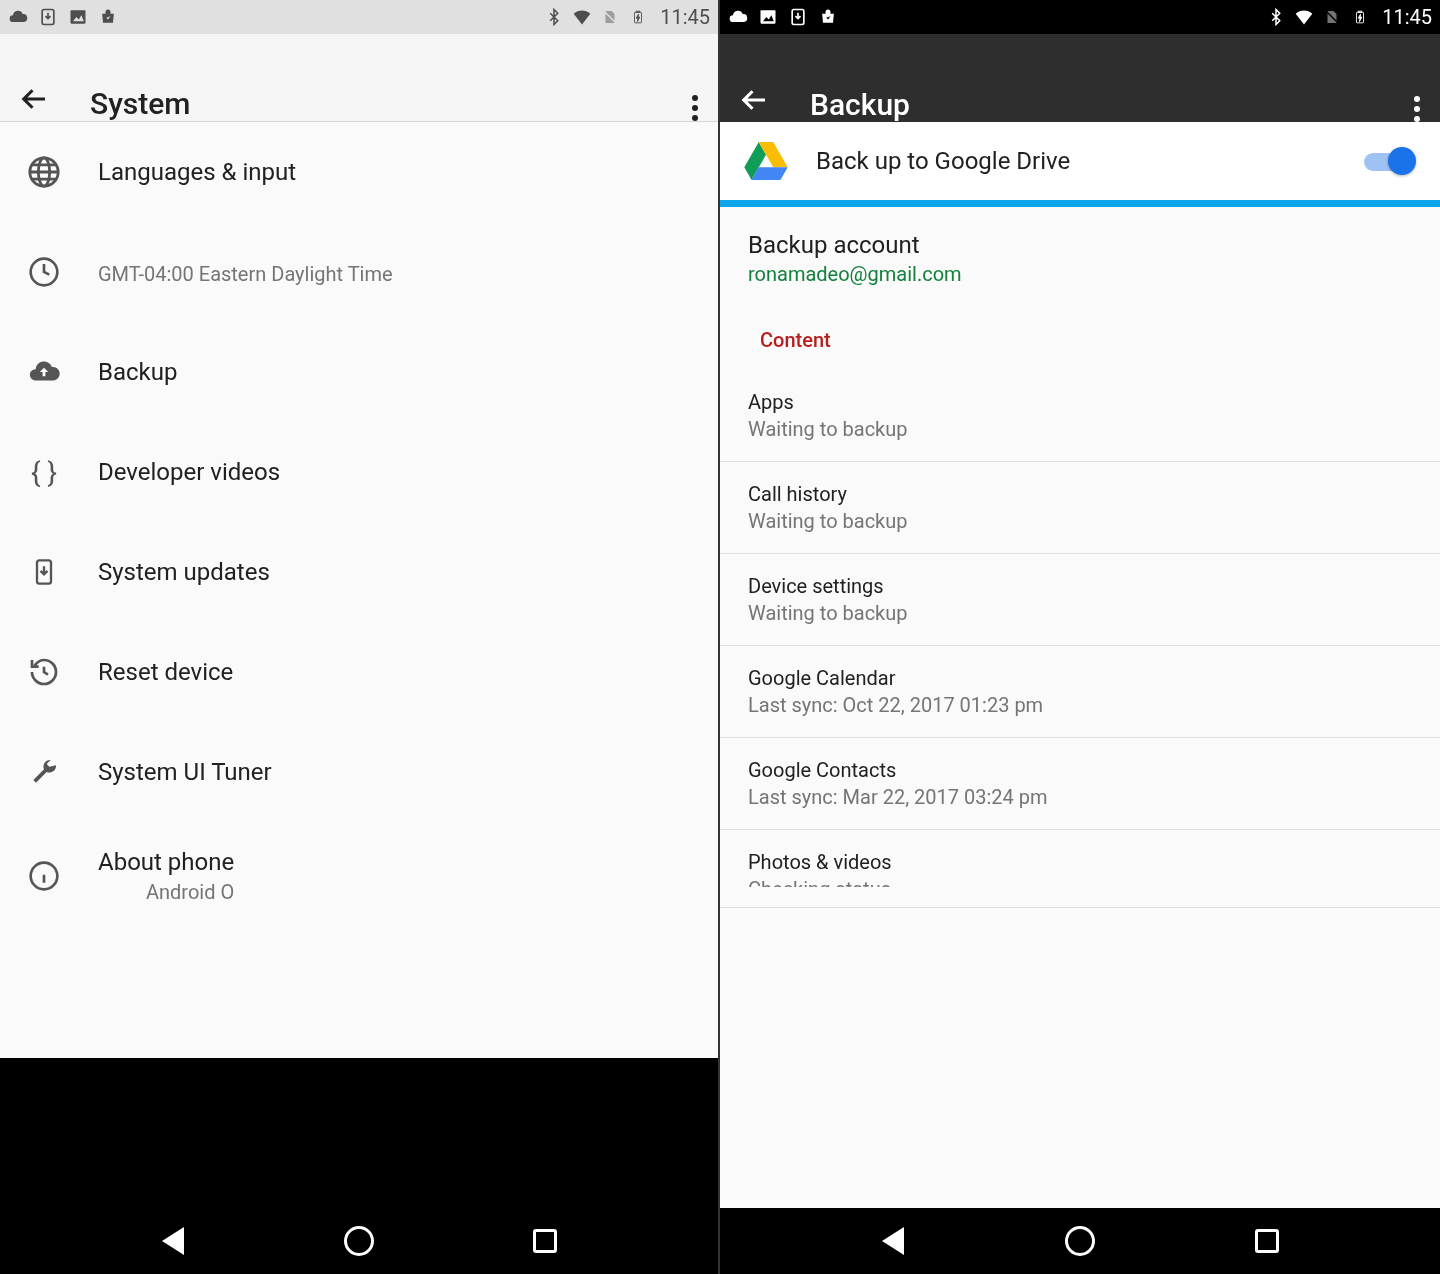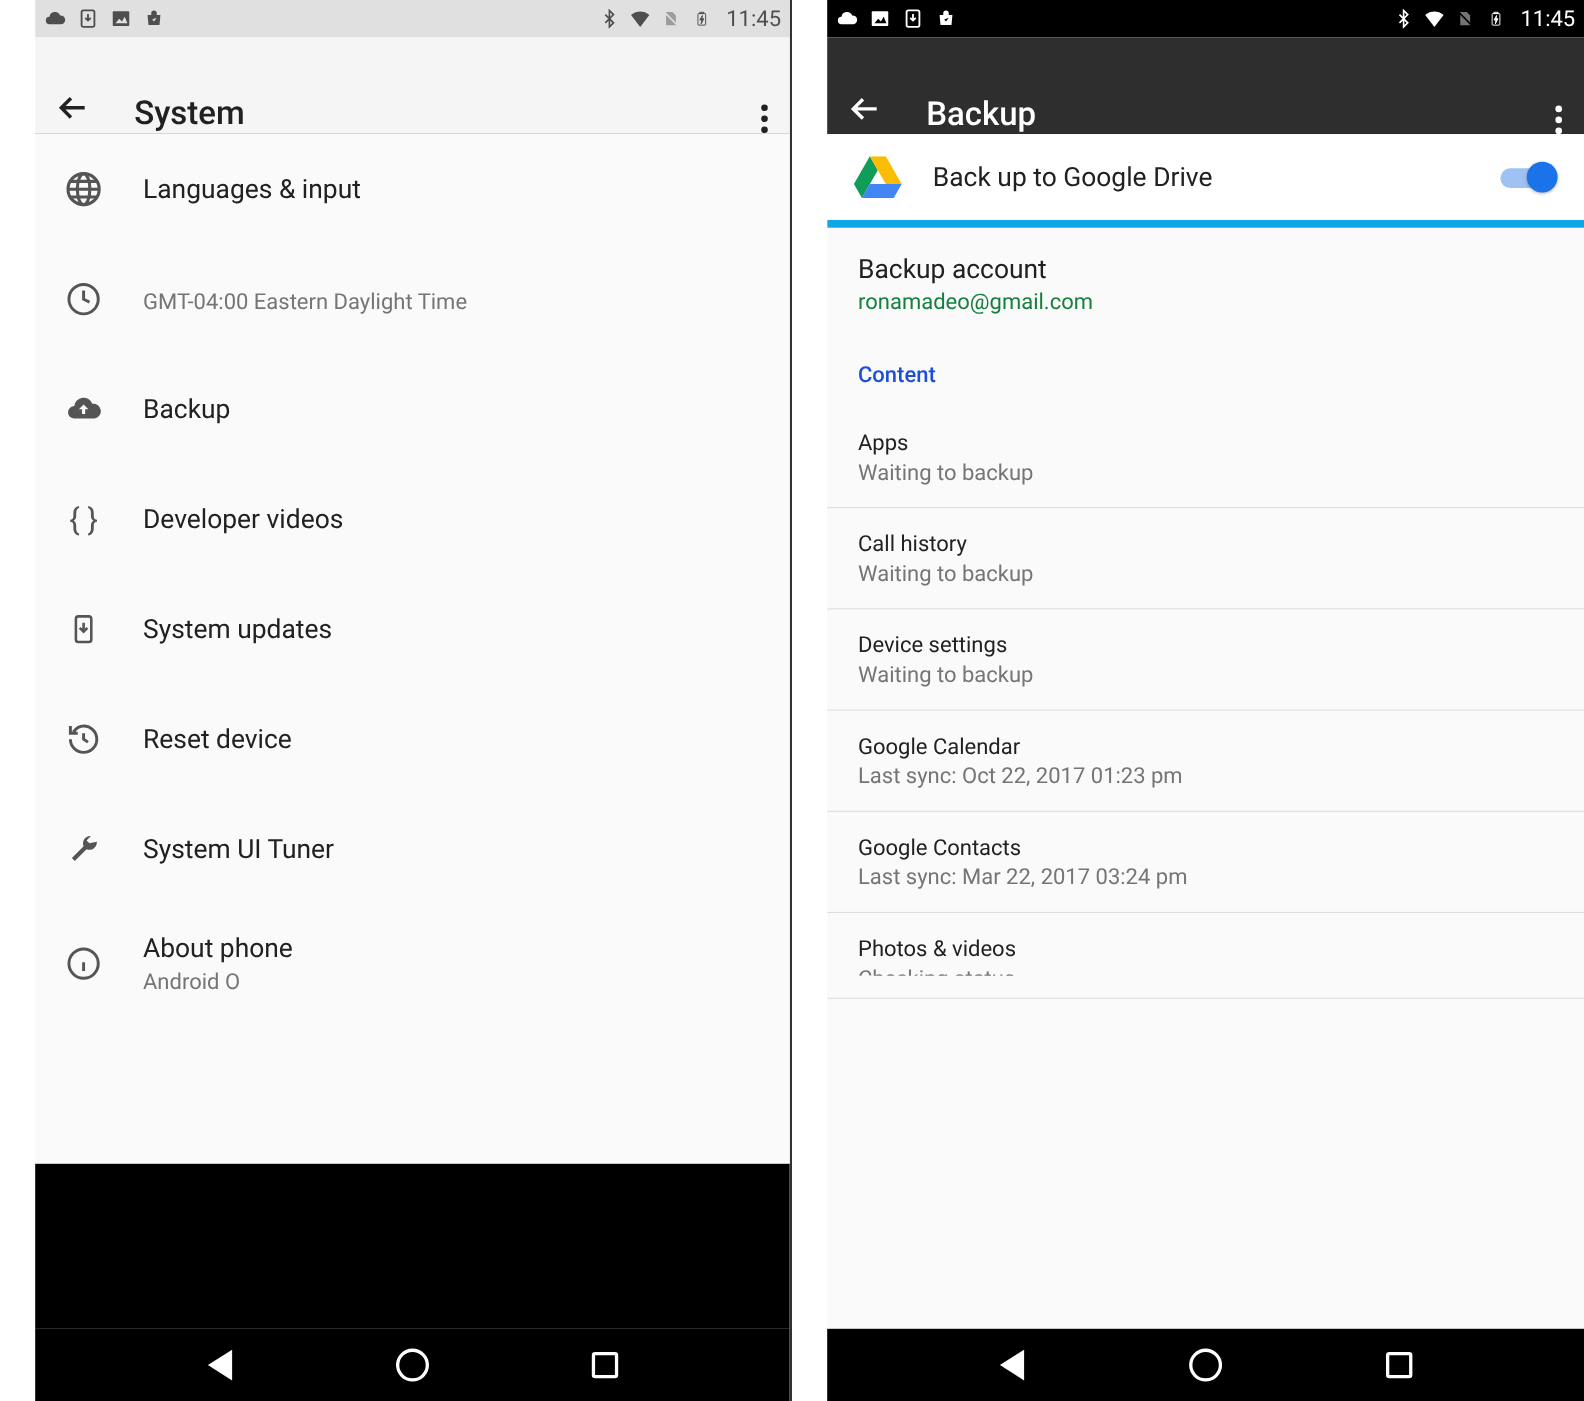--- a/index.html
+++ b/index.html
@@ -10,21 +10,20 @@
     height: 1274px;
     background: #fff;
   }
   .phone {
     width: 50%;
     height: 100%;
     display: flex;
     flex-direction: column;
     position: relative;
     overflow: hidden;
-    padding-left: 32px;
   }
   .phone-left { border-right: 2px solid #333; }
   
   
   .statusbar {
     height: 34px;
     display: flex;
     align-items: center;
     padding: 0 8px;
     font-size: 18px;
@@ -66,21 +65,21 @@
   }
   .sys-icon {
     width: 48px;
     height: 48px;
     display: flex;
     align-items: center;
     justify-content: center;
     margin-right: 30px;
     color: #555;
   }
-  .sys-text { display: flex; flex-direction: column; }
+  .sys-text { display: flex; flex-direction: column; align-items: flex-end; }
   .sys-title { font-size: 24px; color: #212121; font-weight: 400; }
   .sys-sub { font-size: 20px; color: #757575; margin-top: 4px; }
   
   
   .drive-row {
     display: flex;
     align-items: center;
     padding: 20px 24px;
     border-bottom: 7px solid #0ea5e9;
     background: #fff;
@@ -96,21 +95,21 @@
   }
   .switch-thumb {
     position: absolute; top: 0; right: 0; width: 28px; height: 28px;
     background: #1a73e8; border-radius: 50%; box-shadow: 0 1px 3px rgba(0,0,0,0.3);
   }
   
   .backup-acct { padding: 24px 28px 24px 28px; }
   .backup-acct .t { font-size: 24px; }
   .backup-acct .s { font-size: 20px; color: #15803d; margin-top: 3px; }
   
-  .section-header { font-size: 20px; color: #1d4ed8; font-weight: 500; padding: 18px 28px 18px 28px; }
+  .section-header { font-size: 20px; color: #b91c1c; font-weight: 500; padding: 18px 28px 18px 28px; margin-left: 12px; }
   
   .content-item {
     padding: 20px 28px;
     border-bottom: 1px solid #ddd;
     cursor: pointer;
   }
   .content-item:last-child .ci-sub { overflow: hidden; height: 10px; }
   .ci-title { font-size: 20px; }
   .ci-sub { font-size: 20px; color: #757575; margin-top: 3px; }
   

